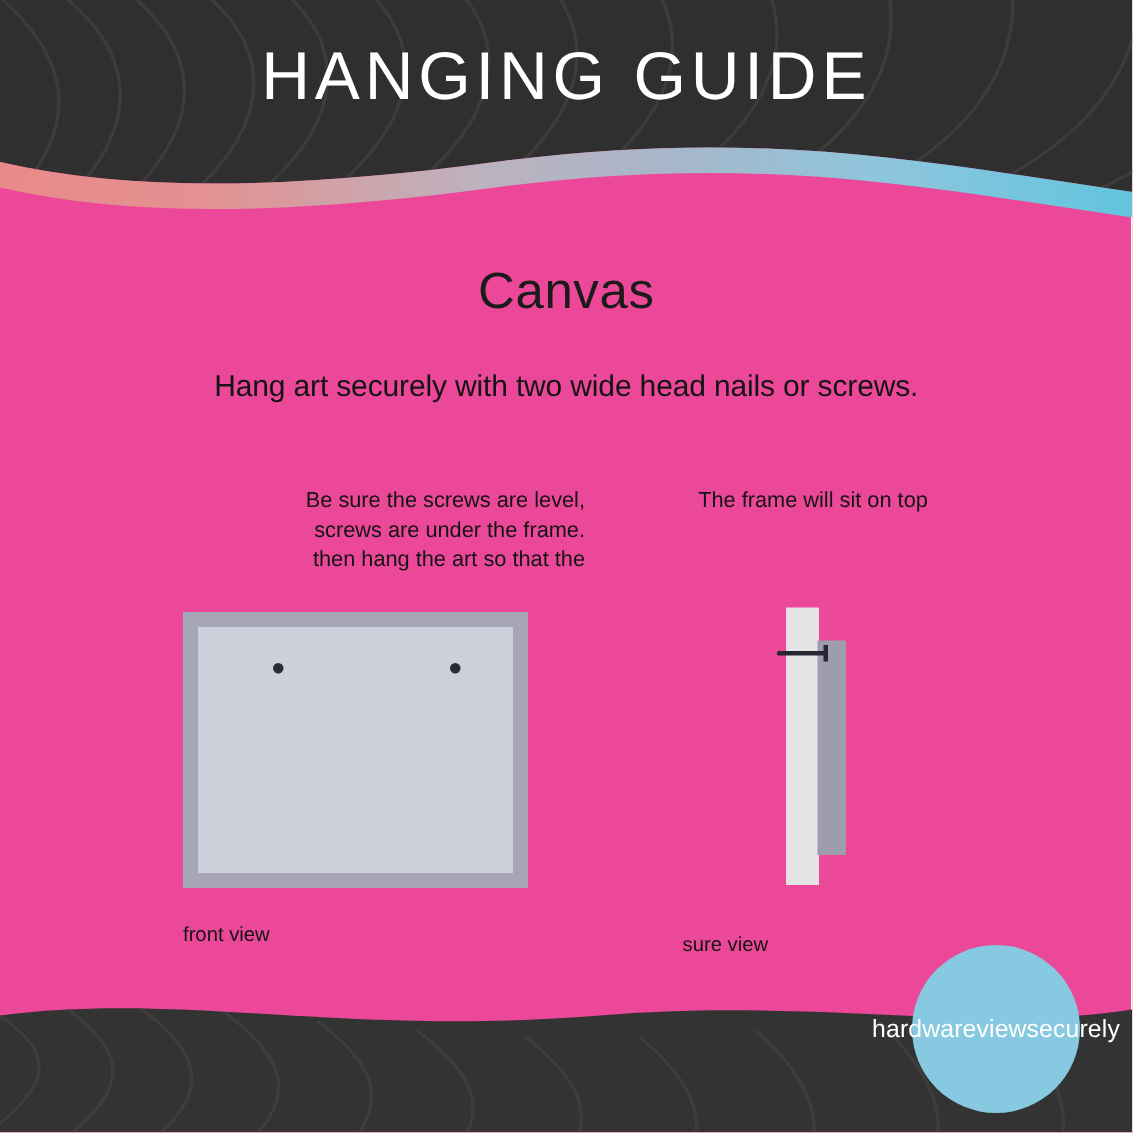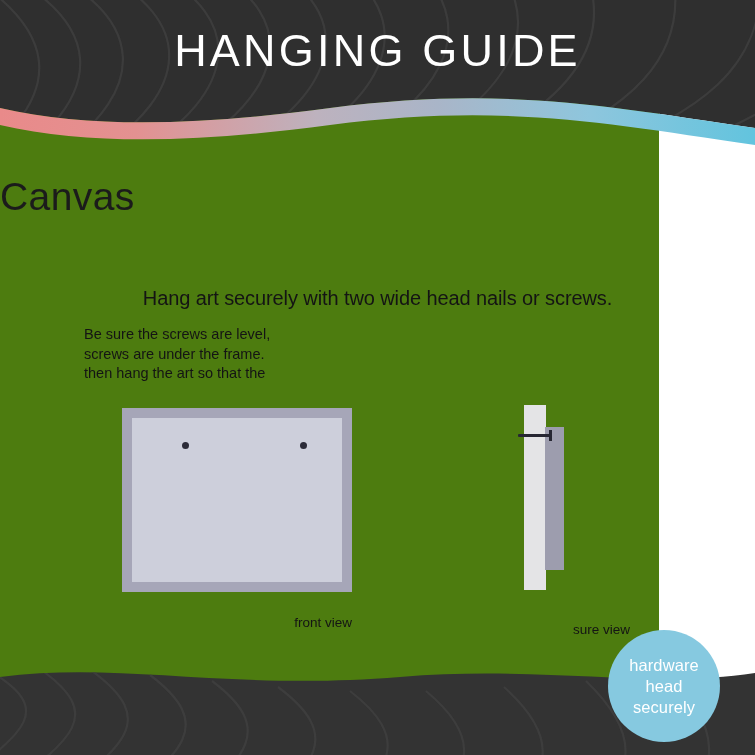--- a/index.html
+++ b/index.html
@@ -12,23 +12,23 @@
     height: 755px;
     position: relative;
     overflow: hidden;
     font-family: "Liberation Sans", sans-serif;
     color: #1b1b1b;
   }
 
   #page {
     position: absolute;
     inset: 0;
-    width: 659px;
+    width: 754px;
     height: 755px;
-    background: #4d7c0f;
+    background: #ec4899;
   }
 
   
   .header-band {
     position: absolute;
     left: 0; top: 0;
     width: 755px;
     height: 150px;
     overflow: hidden;
   }
@@ -48,55 +48,55 @@
     font-family: "Liberation Sans", sans-serif;
     z-index: 5;
   }
 
   
   .product-title {
     position: absolute;
     left: 0;
     top: 175px;
     width: 755px;
-    font-size: 39px;
+    text-align: center;
+    font-size: 34px;
     font-weight: 400;
     color: #1b1b1b;
     letter-spacing: 0.4px;
   }
 
   .lead-text {
     position: absolute;
     left: 0;
     top: 247px;
     width: 755px;
     text-align: center;
     font-size: 20px;
     font-weight: 500;
     color: #141414;
     letter-spacing: -0.1px;
-    margin-top: 40px;
   }
 
   
   .col {
     position: absolute;
     top: 325px;
   }
   .col-front { left: 84px;  width: 306px; }
   .col-side  { left: 420px; width: 244px; }
 
   .caption {
     font-size: 14.5px;
     line-height: 19.5px;
     font-weight: 500;
     color: #141414;
     text-align: center;
   }
-  .col-front .caption { text-align: left; }
+  .col-front .caption { text-align: right; }
 
   
   .front-art {
     position: absolute;
     left: 122px;
     top: 408px;
     width: 230px;
     height: 184px;
     background: #a6a6b8;
   }
@@ -117,21 +117,21 @@
     top: 24px;
   }
   .screw-dot.left  { left: 50px;  }
   .screw-dot.right { left: 168px; }
 
   .view-label {
     position: absolute;
     font-size: 13.5px;
     font-weight: 500;
     color: #141414;
-    text-align: right;
+    text-align: left;
   }
   .label-front { left: 122px; top: 615px; width: 230px; }
   .label-side  { left: 455px; top: 622px; width: 175px; }
 
   
   .side-art {
     position: absolute;
     left: 520px;
     top: 405px;
     width: 80px;
@@ -185,21 +185,21 @@
   
   .badge {
     position: absolute;
     left: 608px;
     top: 630px;
     width: 112px;
     height: 112px;
     border-radius: 50%;
     background: #86c9e0;
     display: flex;
-    flex-direction: column;
+    flex-direction: row;
     align-items: center;
     justify-content: center;
     z-index: 20;
   }
   .badge-line {
     color: #ffffff;
     font-size: 16.5px;
     font-weight: 400;
     line-height: 21px;
     text-align: center;
@@ -272,20 +272,21 @@
   <div class="front-art">
     <div class="front-art-inner">
       <div class="screw-dot left"></div>
       <div class="screw-dot right"></div>
     </div>
   </div>
 
   <div class="view-label label-front">front view</div>
 
   <div class="col col-side">
+    <div class="caption">The frame will sit on top</div>
   </div>
 
   <div class="side-art">
     <div class="side-wall"></div>
     <div class="side-frame"></div>
     <div class="side-screw-shaft"></div>
     <div class="side-screw-head"></div>
   </div>
 
   <div class="view-label label-side">sure view</div>
@@ -312,17 +313,17 @@
           <path d="M590,186 C634,148 642,110 586,56"></path>
           <path d="M682,180 C718,144 722,104 670,50"></path>
           <path d="M776,174 C802,140 800,98 752,44"></path>
         </g>
       </g>
     </svg>
   </div>
 
   <div class="badge">
     <div class="badge-line">hardware</div>
-    <div class="badge-line">head</div>
+    <div class="badge-line">view</div>
     <div class="badge-line">securely</div>
   </div>
 
 </div>
 
 </body></html>

